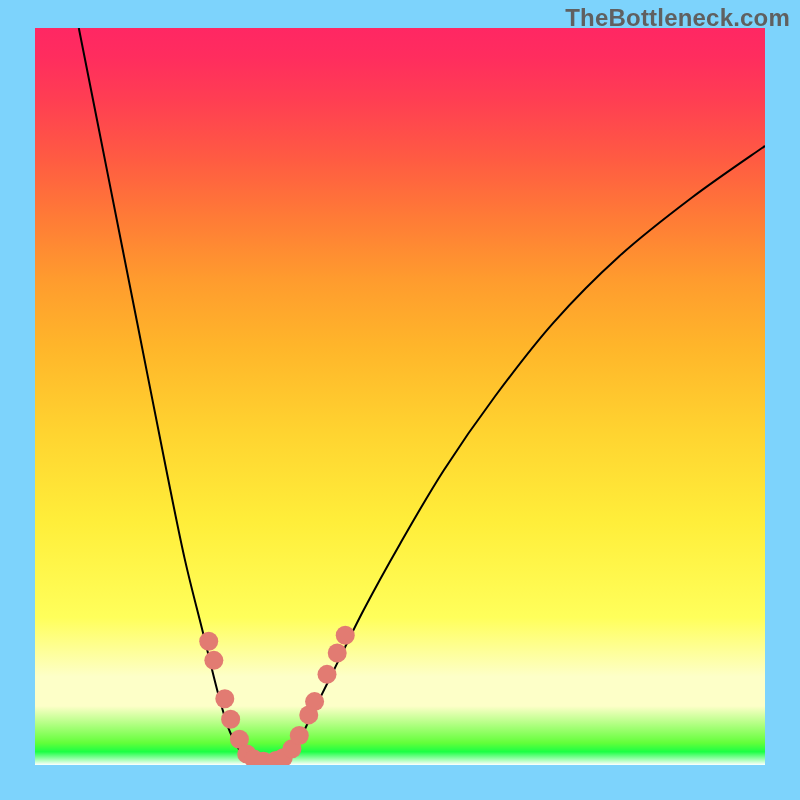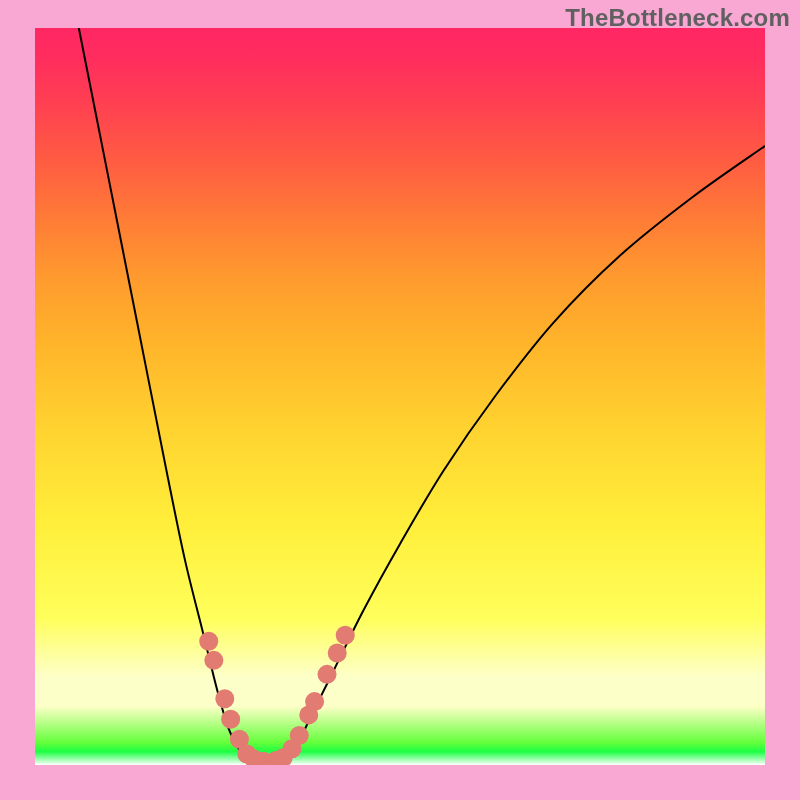--- a/index.html
+++ b/index.html
@@ -7,21 +7,21 @@
     padding: 0;
     width: 800px;
     height: 800px;
     background: #000;
     font-family: Arial, Helvetica, sans-serif;
     overflow: hidden;
   }
   .frame {
     width: 800px;
     height: 800px;
-    background: #f9a8d4;
+    background: #7dd3fc;
     position: relative;
   }
   .watermark {
     position: absolute;
     top: 4px;
     right: 10px;
     font-size: 24px;
     font-weight: 600;
     color: #606060;
     letter-spacing: 0.2px;

